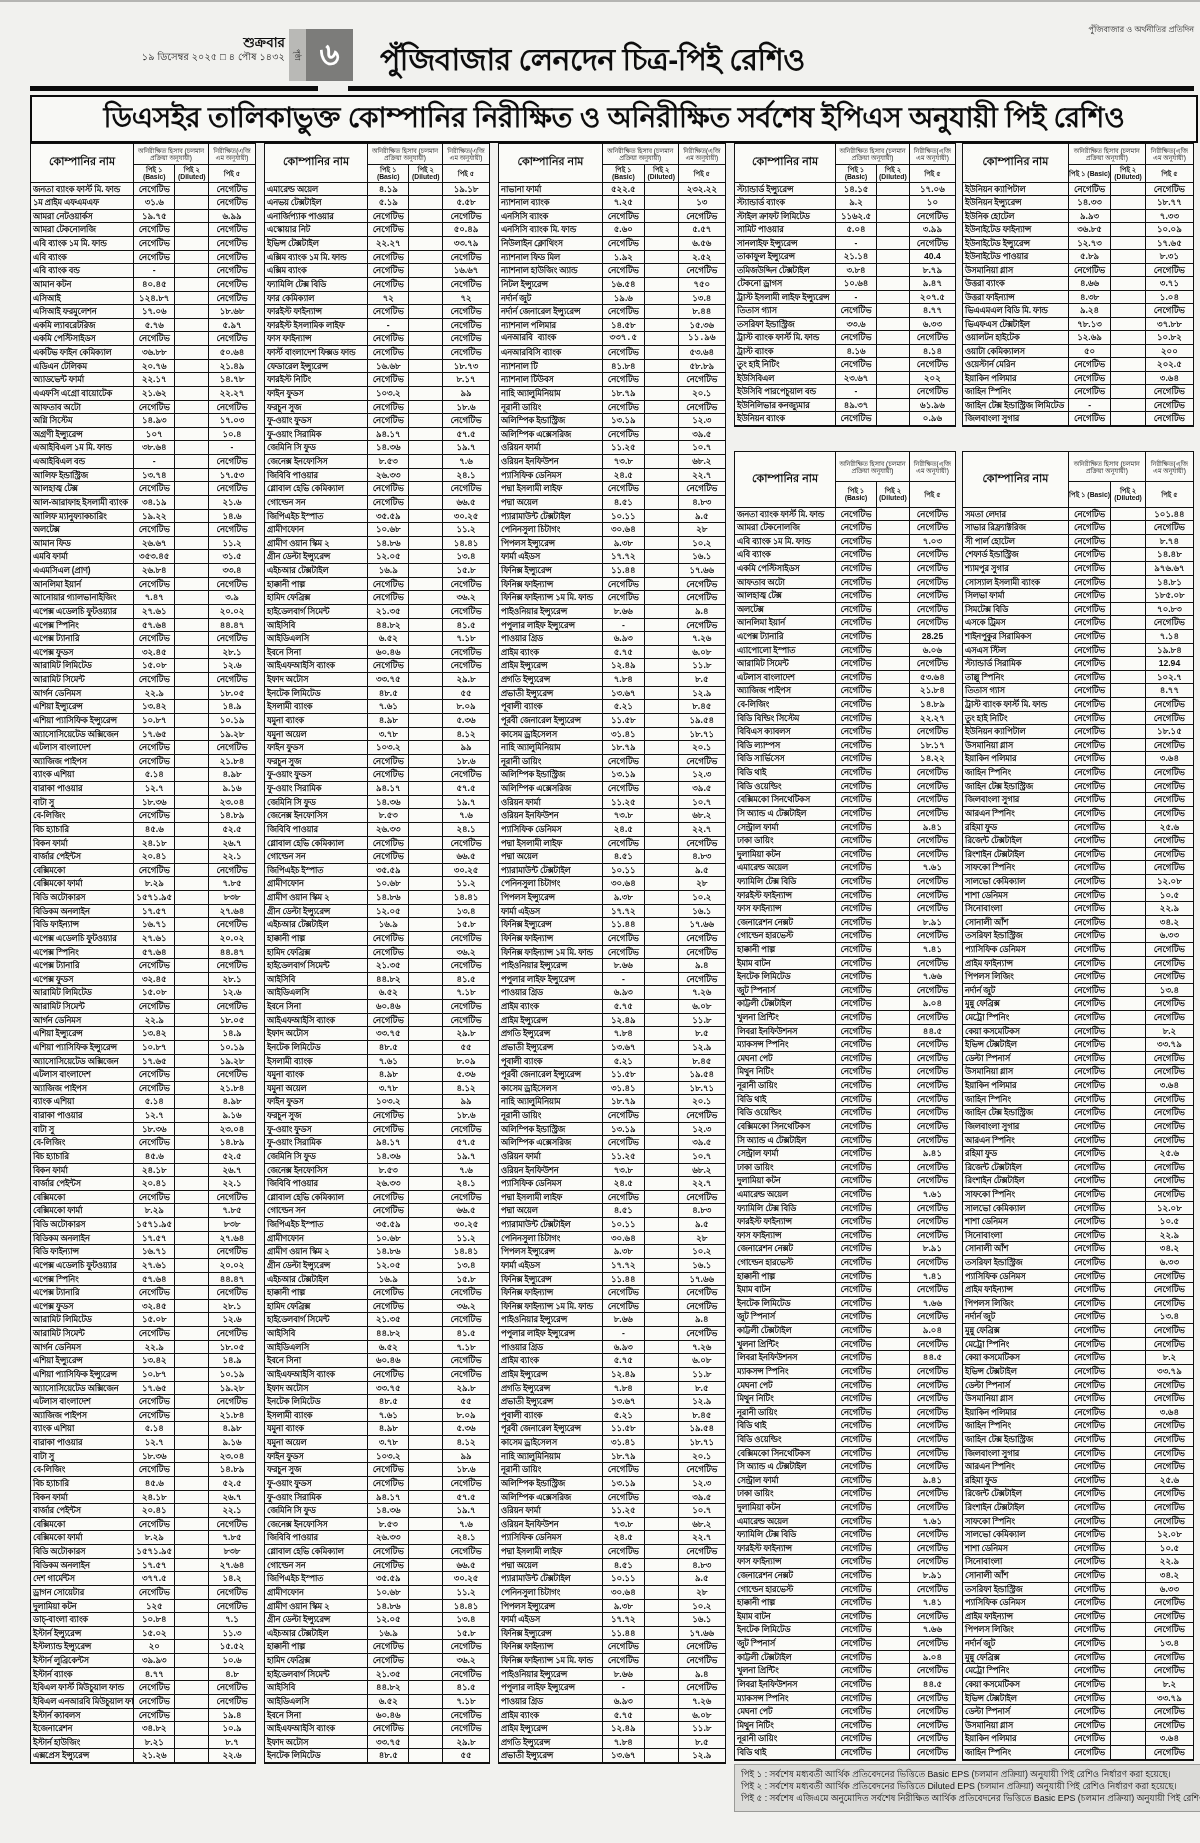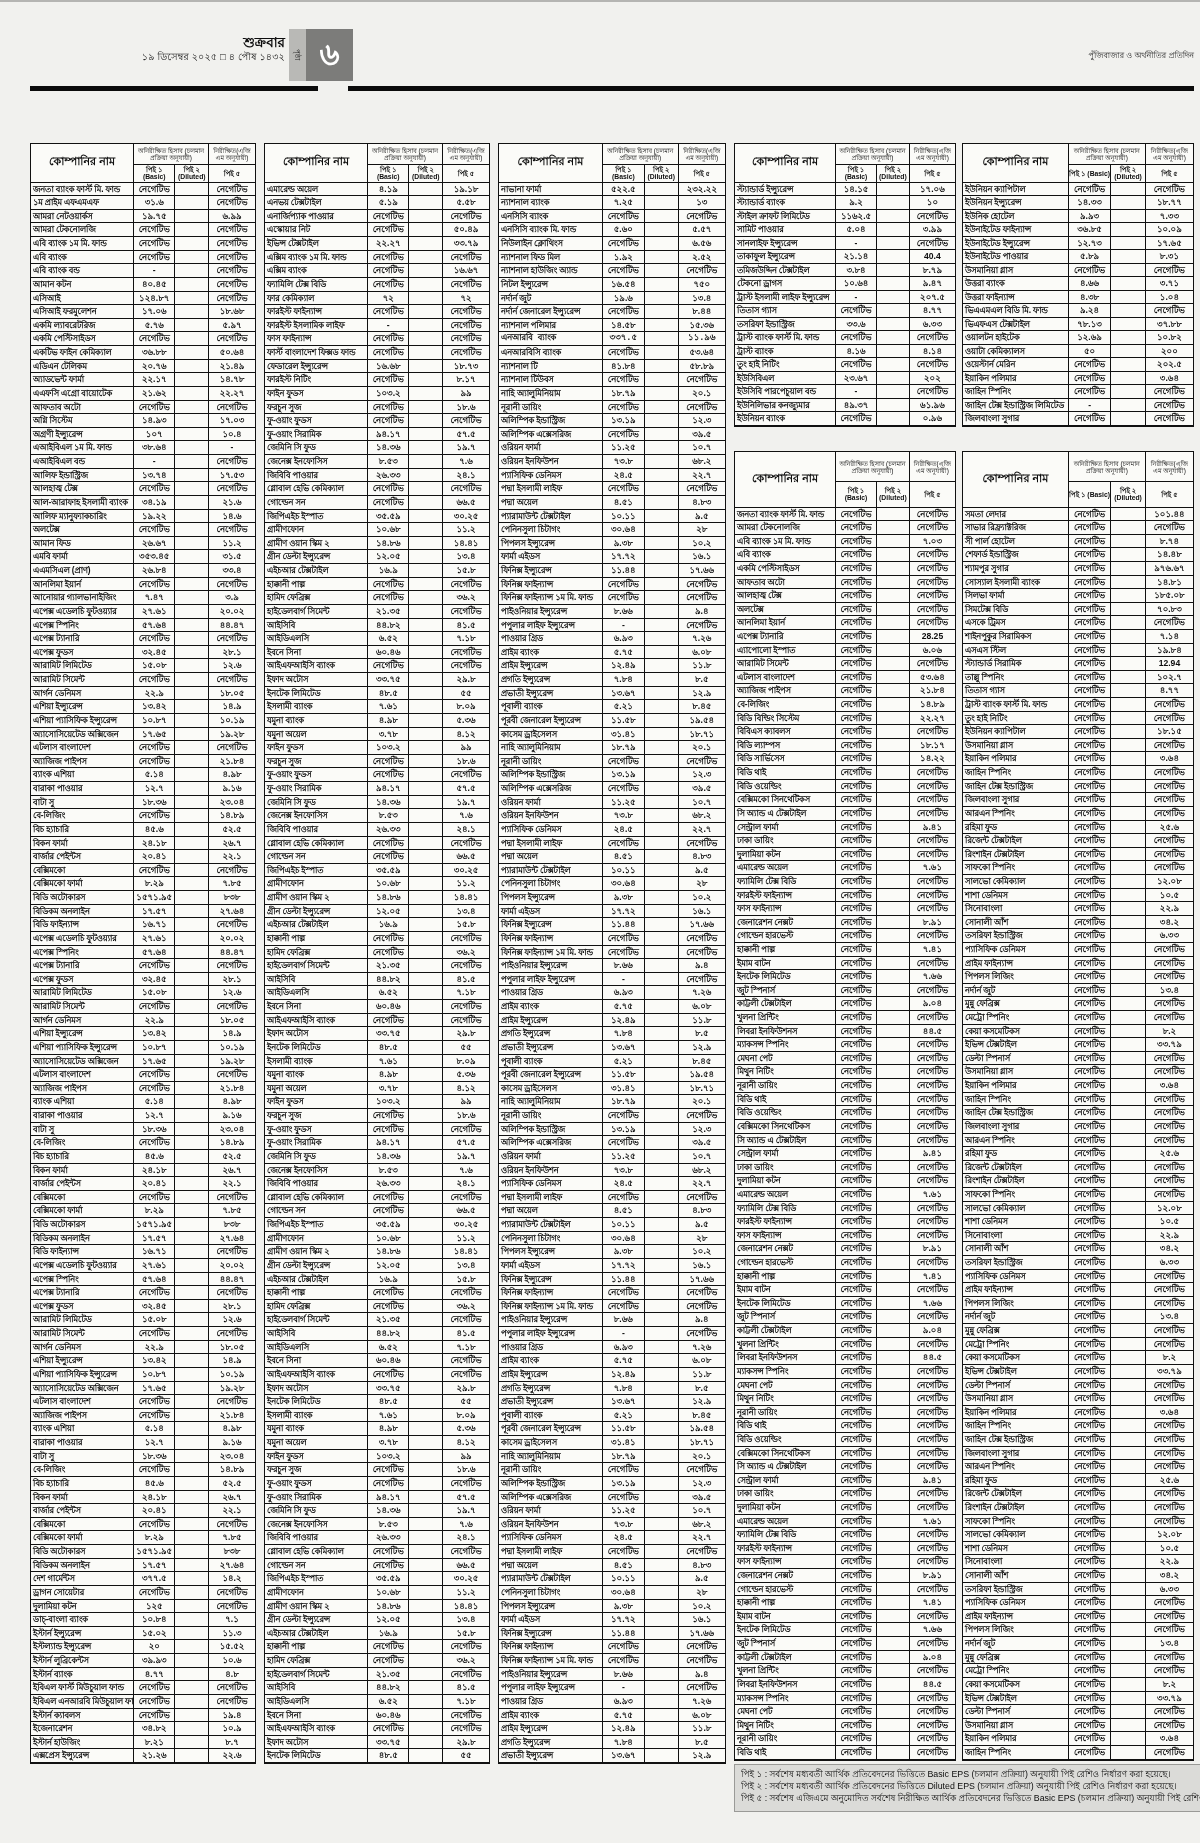--- a/index.html
+++ b/index.html
@@ -49,24 +49,26 @@
 
 <div id="page">
   <div class="abs topline" style="left:0;top:0;width:1200px;"></div>
 
   <div class="abs day" style="left:130px;top:32px;width:155px;">শুক্রবার</div>
   <div class="abs date" style="left:40px;top:50px;width:245px;">১৯ ডিসেম্বর ২০২৫ □ ৪ পৌষ ১৪৩২</div>
   <div class="abs pagebox" style="left:289px;top:29px;width:64px;height:52px;">
     <div class="strip">পৃষ্ঠা</div>
     <div class="num">৬</div>
   </div>
-  <div class="abs tagline" style="left:944px;top:49px;width:250px;">পুঁজিবাজার ও অর্থনীতির প্রতিদিন</div>
+  <div class="abs ptitle" style="left:380px;top:36px;">পুঁজিবাজার লেনদেন চিত্র-পিই রেশিও</div>
+  <div class="abs tagline" style="left:944px;top:23px;width:250px;">পুঁজিবাজার ও অর্থনীতির প্রতিদিন</div>
   <div class="abs rule" style="left:30px;top:86px;width:288px;"></div>
   <div class="abs rule" style="left:348px;top:86px;width:846px;"></div>
 
+  <div class="abs headline" style="left:30px;top:95px;width:1164px;height:44px;">ডিএসইর তালিকাভুক্ত কোম্পানির নিরীক্ষিত ও অনিরীক্ষিত সর্বশেষ ইপিএস অনুযায়ী পিই রেশিও</div>
 
   <div class="abs grp" style="left:30px;top:143px;width:226px;">
       <div class="ghead">
         <div class="h-name">কোম্পানির নাম</div>
         <div class="h-unaud">অনিরীক্ষিত হিসাব (চলমান প্রক্রিয়া অনুযায়ী)</div>
         <div class="h-aud">নিরীক্ষিত(এজি এম অনুযায়ী)</div>
         <div class="h-pe">পিই ১ (Basic)</div>
         <div class="h-pe">পিই ২ (Diluted)</div>
         <div class="h-pe">পিই ৫</div>
       </div>

